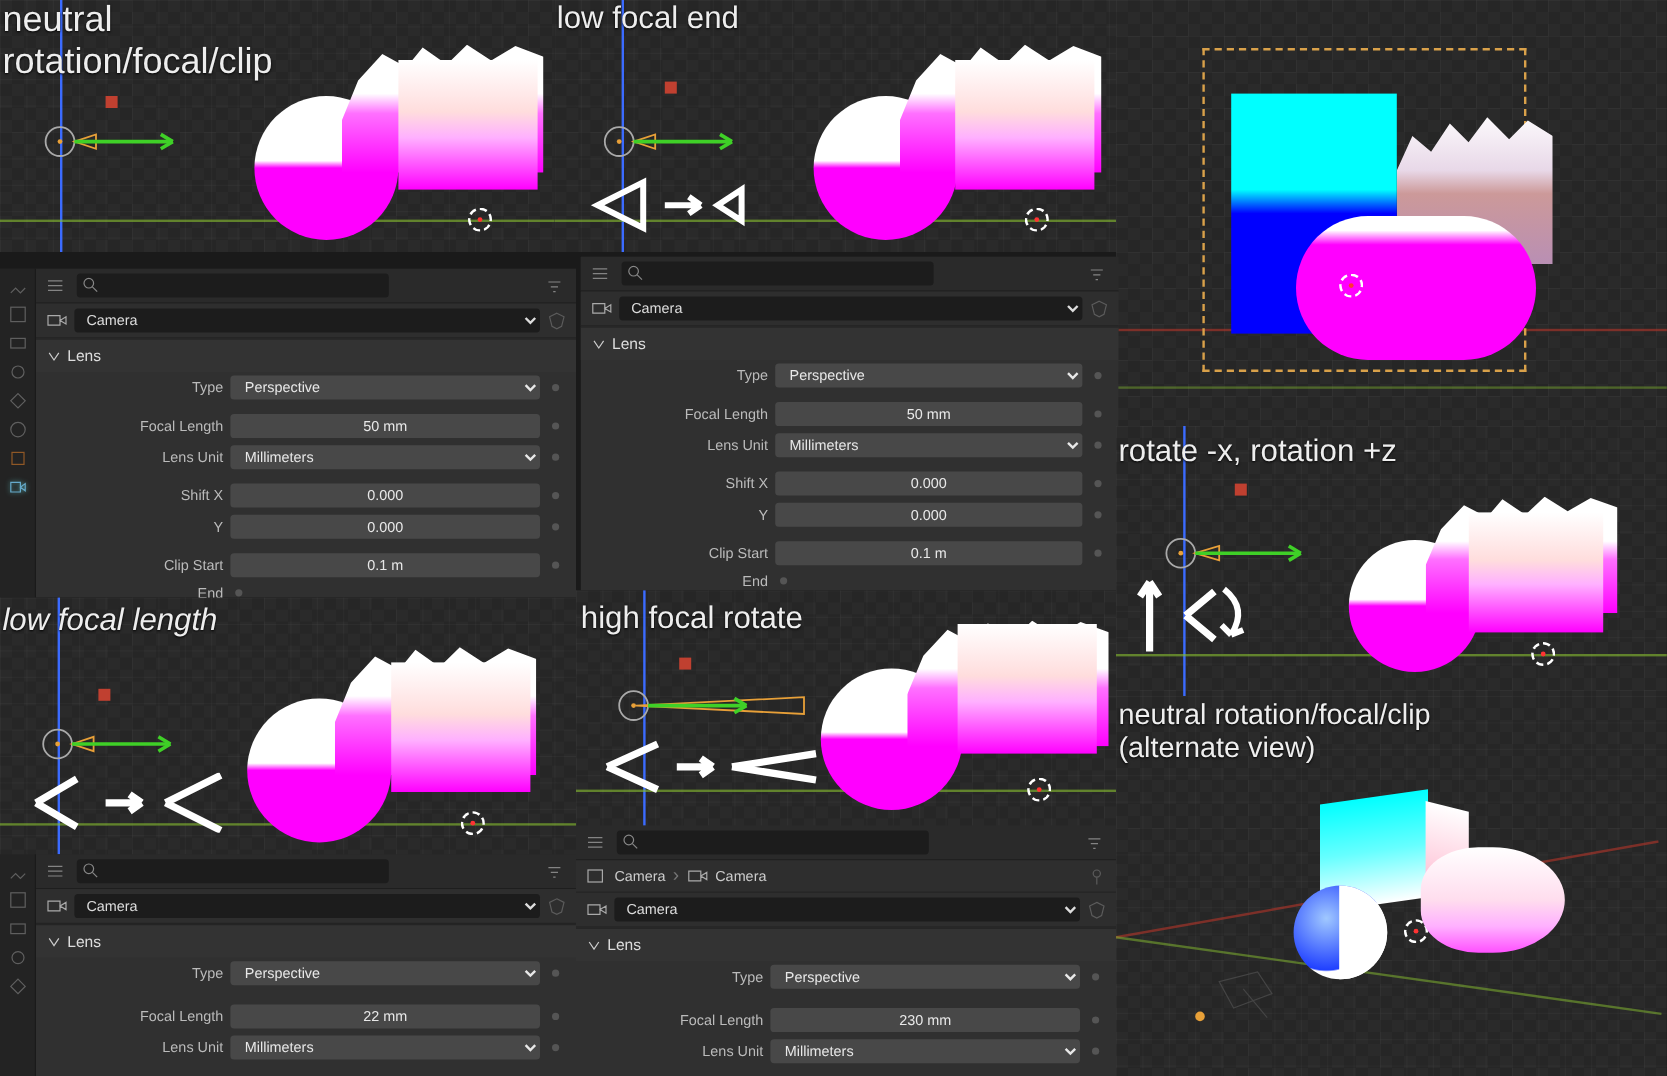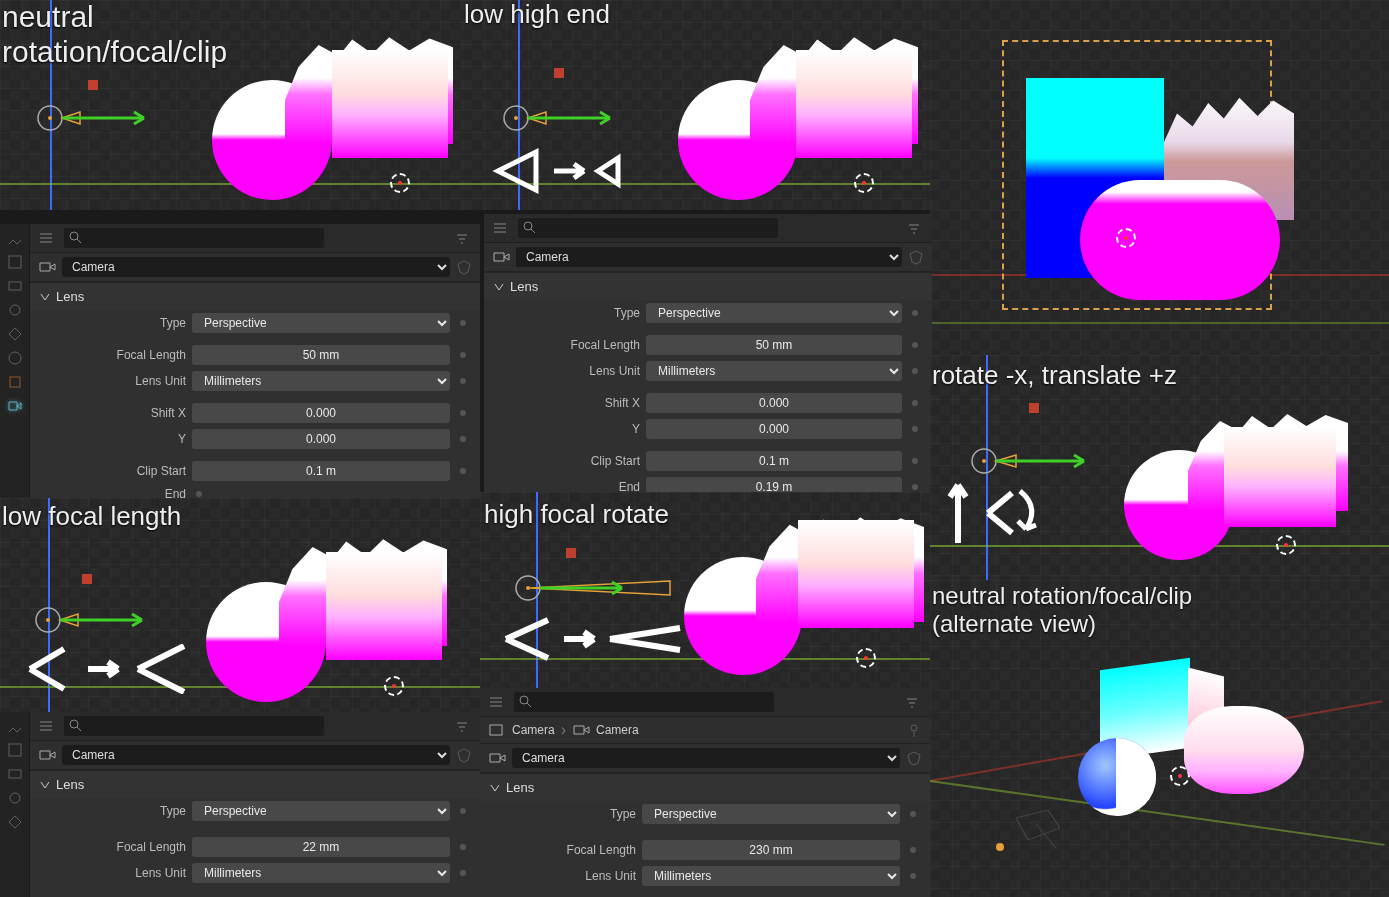--- a/index.html
+++ b/index.html
@@ -152,21 +152,21 @@
         <circle cx="12" cy="14" r="2" fill="#e8a038"></circle>
         <path d="M24 14 L42 8 L42 20 Z" stroke="#e8a038" stroke-width="1.5" fill="none"></path>
         <path d="M24 14 L106 14" stroke="#3fd027" stroke-width="3"></path>
         <path d="M106 14 L96 8 M106 14 L96 20" stroke="#3fd027" stroke-width="3"></path>
       </svg>
     </div>
     <div class="cursor3d" style="left:392px; top:173px;"></div>
     <div class="render-obj sphere" style="left:216px; top:80px; width:120px; height:120px;"></div>
     <div class="render-obj monkey" style="left:288px; top:34px; width:168px; height:110px; clip-path:polygon(8% 30%,20% 10%,32% 20%,40% 5%,52% 18%,62% 3%,74% 15%,86% 4%,100% 12%,100% 100%,0% 100%,0% 60%);"></div>
     <div class="render-obj cube" style="left:334px; top:50px; width:116px; height:108px;"></div>
-    <div class="caption" style="left:2px; top:0;">low high end</div>
+    <div class="caption" style="left:2px; top:0;">low focal end</div>
 
     <svg class="doodle" style="left:30px; top:146px;" width="146" height="50">
       <path d="M6 25 L44 6 L44 44 Z" stroke-width="5"></path>
       <path d="M62 25 L92 25 M92 25 L82 18 M92 25 L82 32" stroke-width="5"></path>
       <path d="M106 25 L126 12 L126 38 Z" stroke-width="5"></path>
     </svg>
   </div>
 
   <div class="viewport" style="left:930px; top:0; width:459px; height:355px; background-size:30px 30px;">
     <div class="axis-red" style="left:0; top:274px; width:459px;"></div>
@@ -334,27 +334,26 @@
           <span class="dot"></span>
         </div>
       <div class="prop-row gap"></div>
       <div class="prop-row">
           <span class="lbl">Clip Start</span>
           <input class="field" value="0.1 m" style="">
           <span class="dot"></span>
         </div>
       <div class="prop-row">
           <span class="lbl">End</span>
-          <input class="field" value="0.19 m" style="">
-          <span class="dot"></span>
-        </div>
-    </div>
-  </div>
-
-  <div class="viewport" style="left:0; top:498px; width:480px; height:214px;">
+          <span class="dot"></span>
+        </div>
+    </div>
+  </div>
+
+  <div class="viewport" style="left:0; top:498px; width:480px; height:214px;font-style:italic;">
     <div class="axis-z" style="left:48px; top:0; height:214px;"></div>
     <div class="axis-x-green" style="left:0; top:188px; width:480px;"></div>
     <div class="red-sq" style="left:82px; top:76px;"></div>
     <div class="camera-glyph" style="left:36px; top:108px;">
       <svg width="110" height="28">
         <circle cx="12" cy="14" r="12" stroke="#aaa" stroke-width="1.5" fill="none"></circle>
         <circle cx="12" cy="14" r="2" fill="#e8a038"></circle>
         <path d="M24 14 L42 8 L42 20 Z" stroke="#e8a038" stroke-width="1.5" fill="none"></path>
         <path d="M24 14 L106 14" stroke="#3fd027" stroke-width="3"></path>
           <path d="M106 14 L96 8 M106 14 L96 20" stroke="#3fd027" stroke-width="3"></path>
@@ -407,21 +406,21 @@
         <circle cx="12" cy="14" r="2" fill="#e8a038"></circle>
         <path d="M24 14 L44 8 L44 20 Z" stroke="#e8a038" stroke-width="1.5" fill="none"></path>
         <path d="M24 14 L112 14" stroke="#3fd027" stroke-width="3"></path>
           <path d="M112 14 L102 8 M112 14 L102 20" stroke="#3fd027" stroke-width="3"></path>
       </svg>
     </div>
     <div class="cursor3d" style="left:346px; top:180px;"></div>
     <div class="render-obj sphere" style="left:194px; top:95px; width:110px; height:110px;"></div>
     <div class="render-obj monkey" style="left:258px; top:56px; width:160px; height:100px; clip-path:polygon(8% 30%,20% 10%,32% 20%,40% 5%,52% 18%,62% 3%,74% 15%,86% 4%,100% 12%,100% 100%,0% 100%,0% 60%);"></div>
     <div class="render-obj cube" style="left:294px; top:72px; width:112px; height:100px;"></div>
-    <div class="caption" style="left:2px; top:6px; white-space:pre;">rotate -x, translate +z</div>
+    <div class="caption" style="left:2px; top:6px; white-space:pre;">rotate -x, rotation +z</div>
     <svg class="doodle" style="left:10px; top:116px;" width="110" height="78">
       <path d="M18 72 L18 14 M18 14 L10 26 M18 14 L26 26" stroke-width="6"></path>
       <path d="M48 42 L72 22 M48 42 L72 62" stroke-width="6"></path>
       <path d="M80 20 Q100 36 86 58 M86 58 L78 50 M86 58 L96 54" stroke-width="5"></path>
     </svg>
   </div>
 
   <div class="viewport" style="left:930px; top:580px; width:459px; height:317px;">
     <div class="axis-red" style="left:0; top:200px; width:459px; transform:rotate(-10deg); transform-origin:left;"></div>
     <div class="axis-x-green" style="left:0; top:200px; width:459px; transform:rotate(8deg); transform-origin:left; opacity:0.5;"></div>

